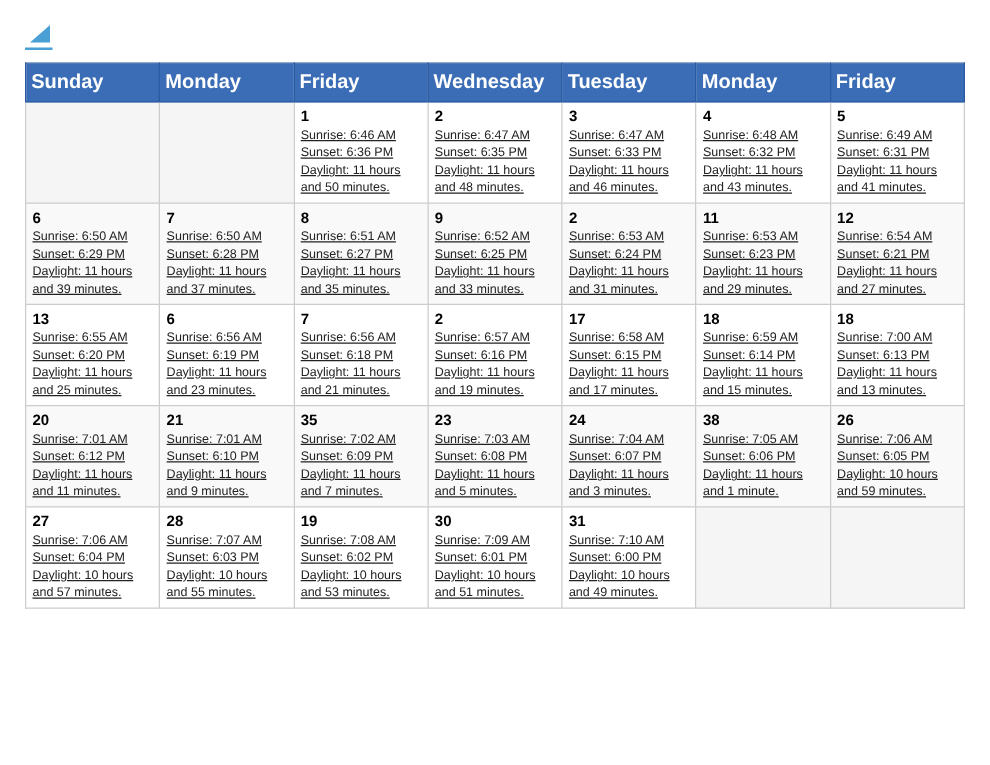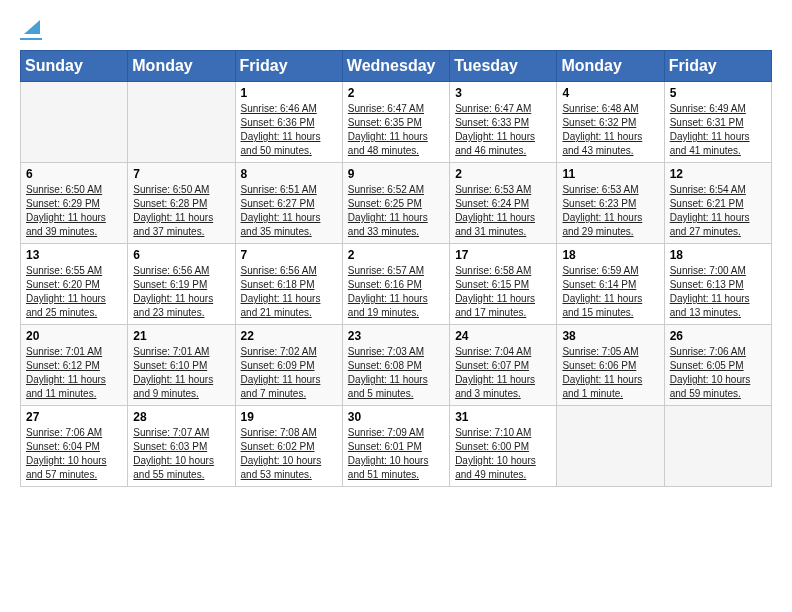--- a/index.html
+++ b/index.html
@@ -204,21 +204,21 @@
       <tr class="row-shade">
         <td>
           <span class="day-number">20</span>
           <div class="cell-content">Sunrise: 7:01 AM<br>Sunset: 6:12 PM<br>Daylight: 11 hours and 11 minutes.</div>
         </td>
         <td>
           <span class="day-number">21</span>
           <div class="cell-content">Sunrise: 7:01 AM<br>Sunset: 6:10 PM<br>Daylight: 11 hours and 9 minutes.</div>
         </td>
         <td>
-          <span class="day-number">22</span>
+          <span class="day-number">35</span>
           <div class="cell-content">Sunrise: 7:02 AM<br>Sunset: 6:09 PM<br>Daylight: 11 hours and 7 minutes.</div>
         </td>
         <td>
           <span class="day-number">23</span>
           <div class="cell-content">Sunrise: 7:03 AM<br>Sunset: 6:08 PM<br>Daylight: 11 hours and 5 minutes.</div>
         </td>
         <td>
           <span class="day-number">24</span>
           <div class="cell-content">Sunrise: 7:04 AM<br>Sunset: 6:07 PM<br>Daylight: 11 hours and 3 minutes.</div>
         </td>

